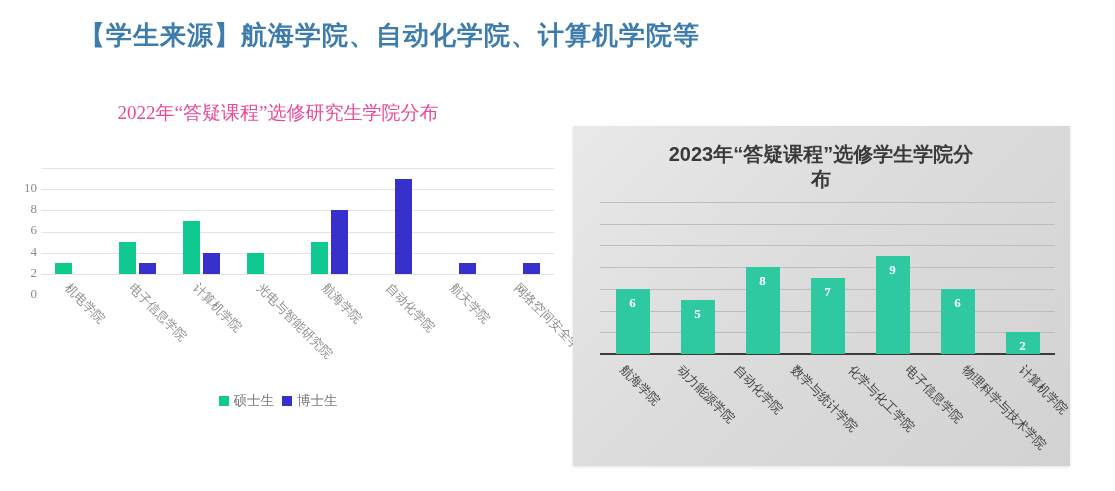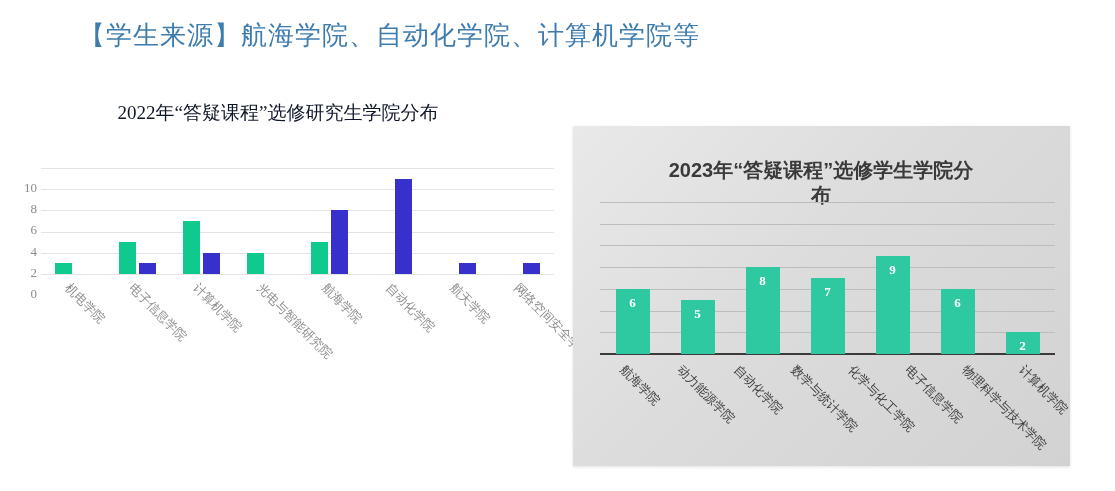--- a/index.html
+++ b/index.html
@@ -6,34 +6,34 @@
   body{
     width:1115px;height:491px;
     background:#ffffff;
     font-family:"Liberation Sans","DejaVu Sans",sans-serif;
     overflow:hidden;
     position:relative;
   }
   
   #slide-heading{
     position:absolute;left:79px;top:18px;
-    font-size:26px;font-weight:normal;
+    font-size:26px;font-weight:bold;
     color:#3E7CAE;
     letter-spacing:1px;
     white-space:nowrap;
   }
   
   #left-chart{
     position:absolute;left:8px;top:100px;width:552px;height:330px;
   }
   #left-chart-title{
     position:absolute;left:0;top:0;width:540px;
     text-align:center;
     font-family:"Liberation Serif","DejaVu Serif",serif;
-    font-size:19px;color:#0f172a;
+    font-size:19px;color:#ec4899;
     white-space:nowrap;
   }
   #left-plot{
     position:absolute;left:33px;top:68px;
     width:513px;height:106px;
   }
   .l-grid{
     position:absolute;left:0;width:100%;height:1px;background:#e4e4e4;
   }
   #left-axis-labels{
@@ -79,21 +79,21 @@
   }
   .lg-item{display:flex;align-items:center;gap:5px;}
   .lg-swatch{width:10px;height:10px;display:inline-block;}
   
   #right-panel{
     position:absolute;left:573px;top:126px;width:497px;height:340px;
     background:linear-gradient(135deg,#e9e9e9 0%,#dcdcdc 45%,#d2d2d2 100%);
     box-shadow:0 1px 3px rgba(0,0,0,.12);
   }
   #right-chart-title{
-    position:absolute;left:42px;top:32px;width:412px;
+    position:absolute;left:42px;top:16px;width:412px;
     text-align:center;
     font-size:20px;font-weight:bold;color:#3a3a3a;
     line-height:1.24;
   }
   #right-plot{
     position:absolute;left:27px;top:76px;width:455px;height:152px;
   }
   .r-grid{position:absolute;left:0;width:100%;height:1px;background:#bdbdbd;}
   #right-baseline{
     position:absolute;left:27px;top:227px;width:455px;height:2px;background:#3b3b3b;
@@ -203,20 +203,30 @@
         <div class="l-xlabel">自动化学院</div>
       </div>
       <div class="l-xcell">
         <div class="l-xlabel">航天学院</div>
       </div>
       <div class="l-xcell">
         <div class="l-xlabel">网络空间安全学院</div>
       </div>
     </div>
 
+  <div id="left-legend">
+      <div class="lg-item">
+        <span class="lg-swatch" style="background: rgb(16, 201, 143);"></span>
+        <span>硕士生</span>
+      </div>
+      <div class="lg-item">
+        <span class="lg-swatch" style="background: rgb(56, 48, 204);"></span>
+        <span>博士生</span>
+      </div>
+    </div>
 </div>
 
 <div id="right-panel">
   <div id="right-chart-title">
     <div>2023年“答疑课程”选修学生学院分</div>
     <div>布</div>
   </div>
   <div id="right-plot">
       <div class="r-grid" style="top: 152px;"></div>
       <div class="r-grid" style="top: 130.286px;"></div>

